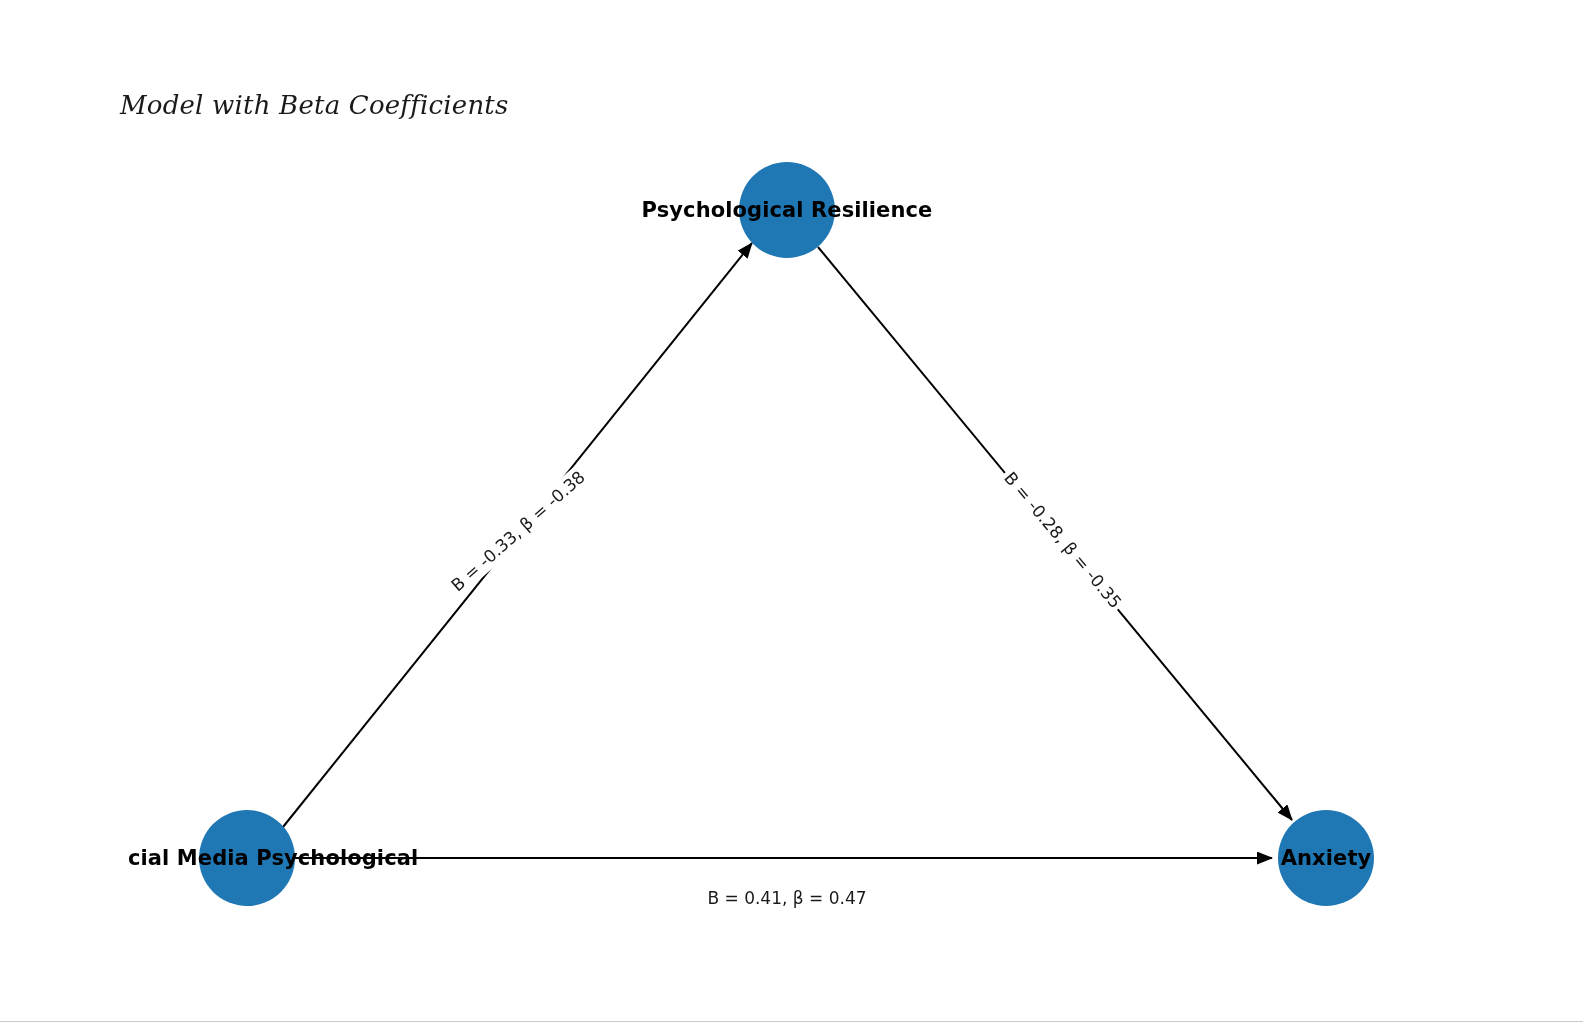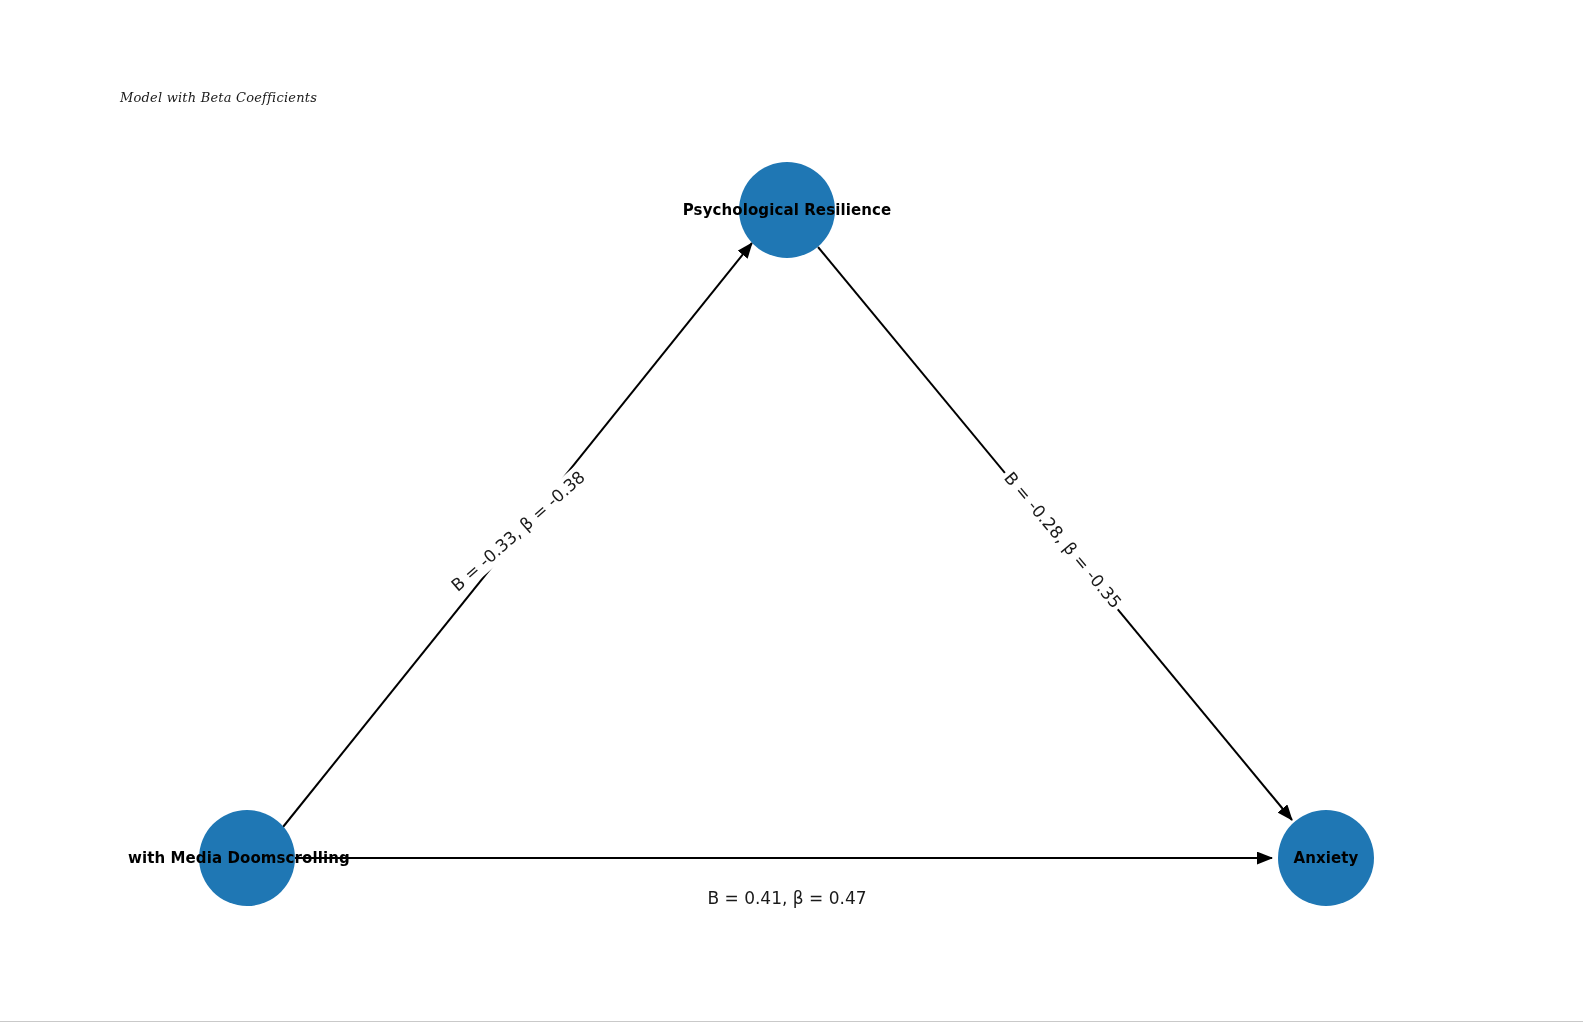--- a/index.html
+++ b/index.html
@@ -25,30 +25,30 @@
     top: 0;
     width: 1583px;
     height: 1022px;
   }
   .fig-title {
     position: absolute;
     left: 120px;
     top: 90px;
     font-family: "DejaVu Serif", "Liberation Serif", serif;
     font-style: italic;
-    font-size: 13px;
+    font-size: 26px;
     color: #1a1a1a;
     white-space: nowrap;
     letter-spacing: 0.2px;
   }
   .node-label {
     position: absolute;
     font-family: "DejaVu Sans", "Liberation Sans", sans-serif;
     font-weight: bold;
-    font-size: 15px;
+    font-size: 21px;
     color: #000000;
     white-space: nowrap;
     transform: translate(-50%, -50%);
     letter-spacing: 0.1px;
   }
   .node-label.clipped {
     transform: translate(0, -50%);
   }
   .edge-label {
     position: absolute;
@@ -94,21 +94,21 @@
       <circle cx="787" cy="210" r="48" fill="#1f77b4"></circle>
       <circle cx="247" cy="858" r="48" fill="#1f77b4"></circle>
       <circle cx="1326" cy="858" r="48" fill="#1f77b4"></circle>
     </g>
   </svg>
 
   <div class="fig-title">Model with Beta Coefficients</div>
 
   <div class="node-label" style="left:787px; top:210px;">Psychological Resilience</div>
 
-  <div class="node-label clipped" style="left:128px; top:858px;">with Media Doomscrolling</div>
+  <div class="node-label clipped" style="left:128px; top:858px;">cial Media Psychological</div>
 
   <div class="node-label" style="left:1326px; top:858px;">Anxiety</div>
 
   <div class="edge-label rot-up" style="left:518px; top:531px;">B = -0.33, β = -0.38</div>
 
   <div class="edge-label rot-down" style="left:1063px; top:540px;">B = -0.28, β = -0.35</div>
 
   <div class="edge-label flat" style="left:787px; top:857px;">B = 0.41, β = 0.47</div>
 
 </div>

